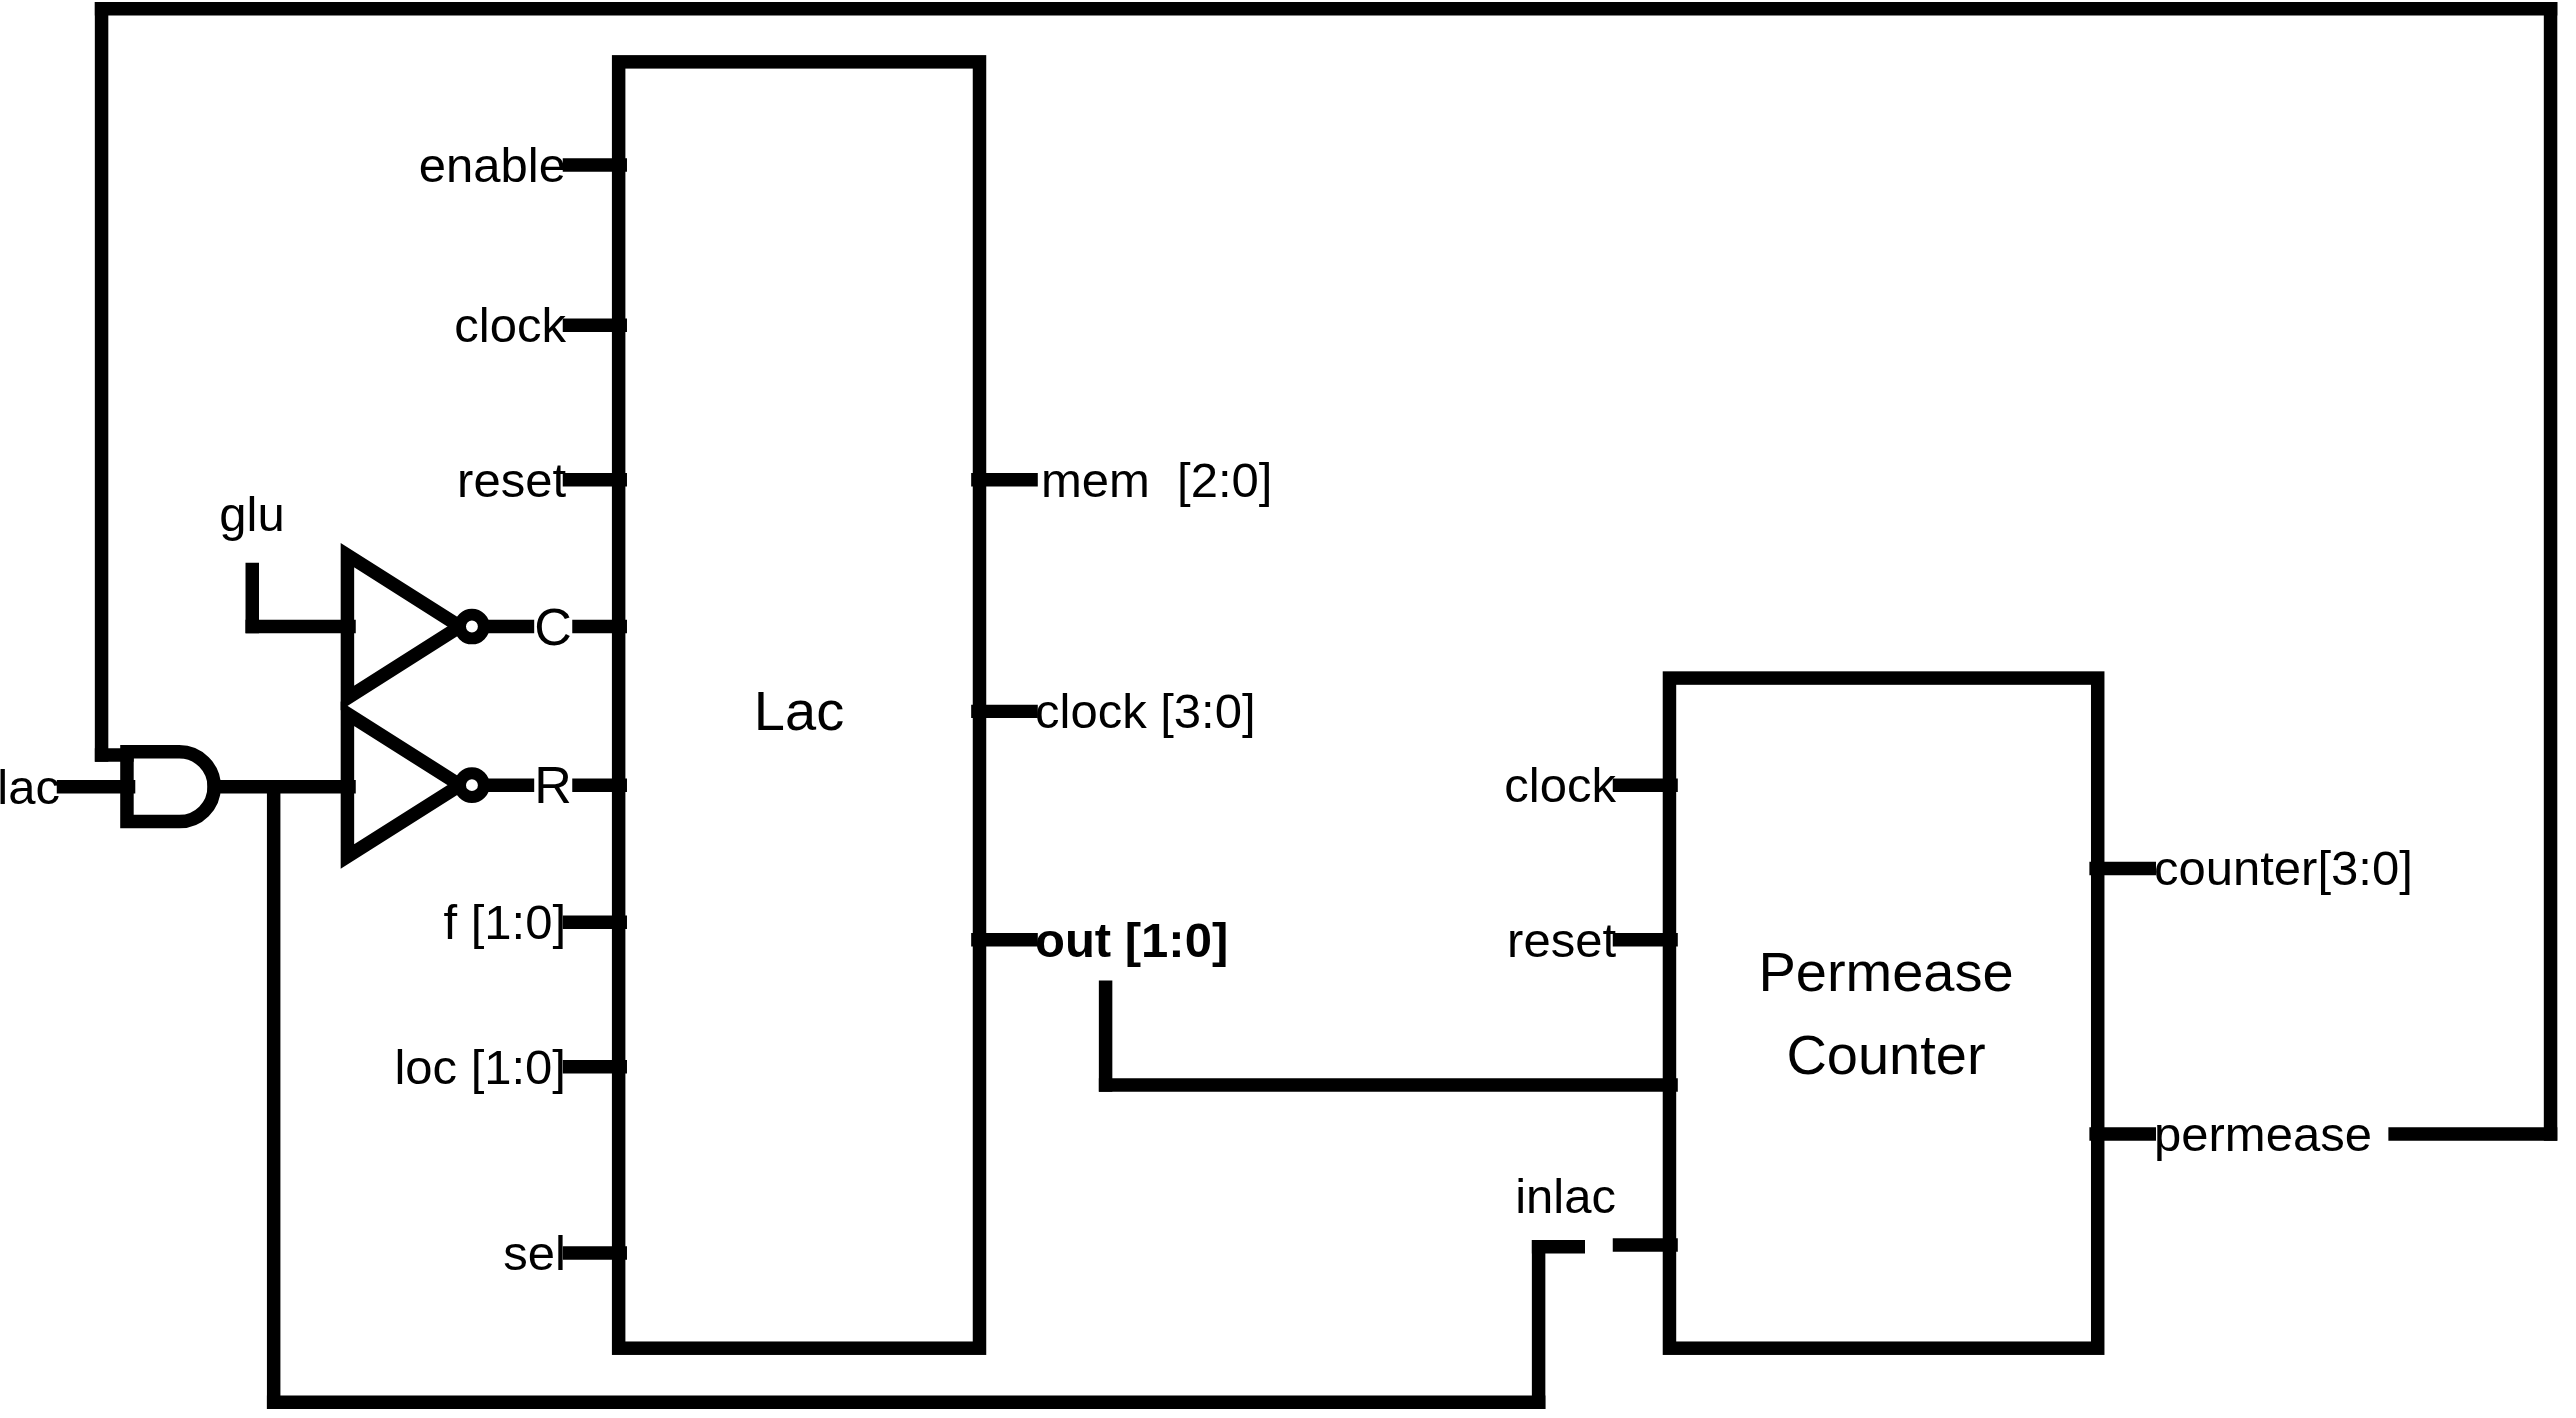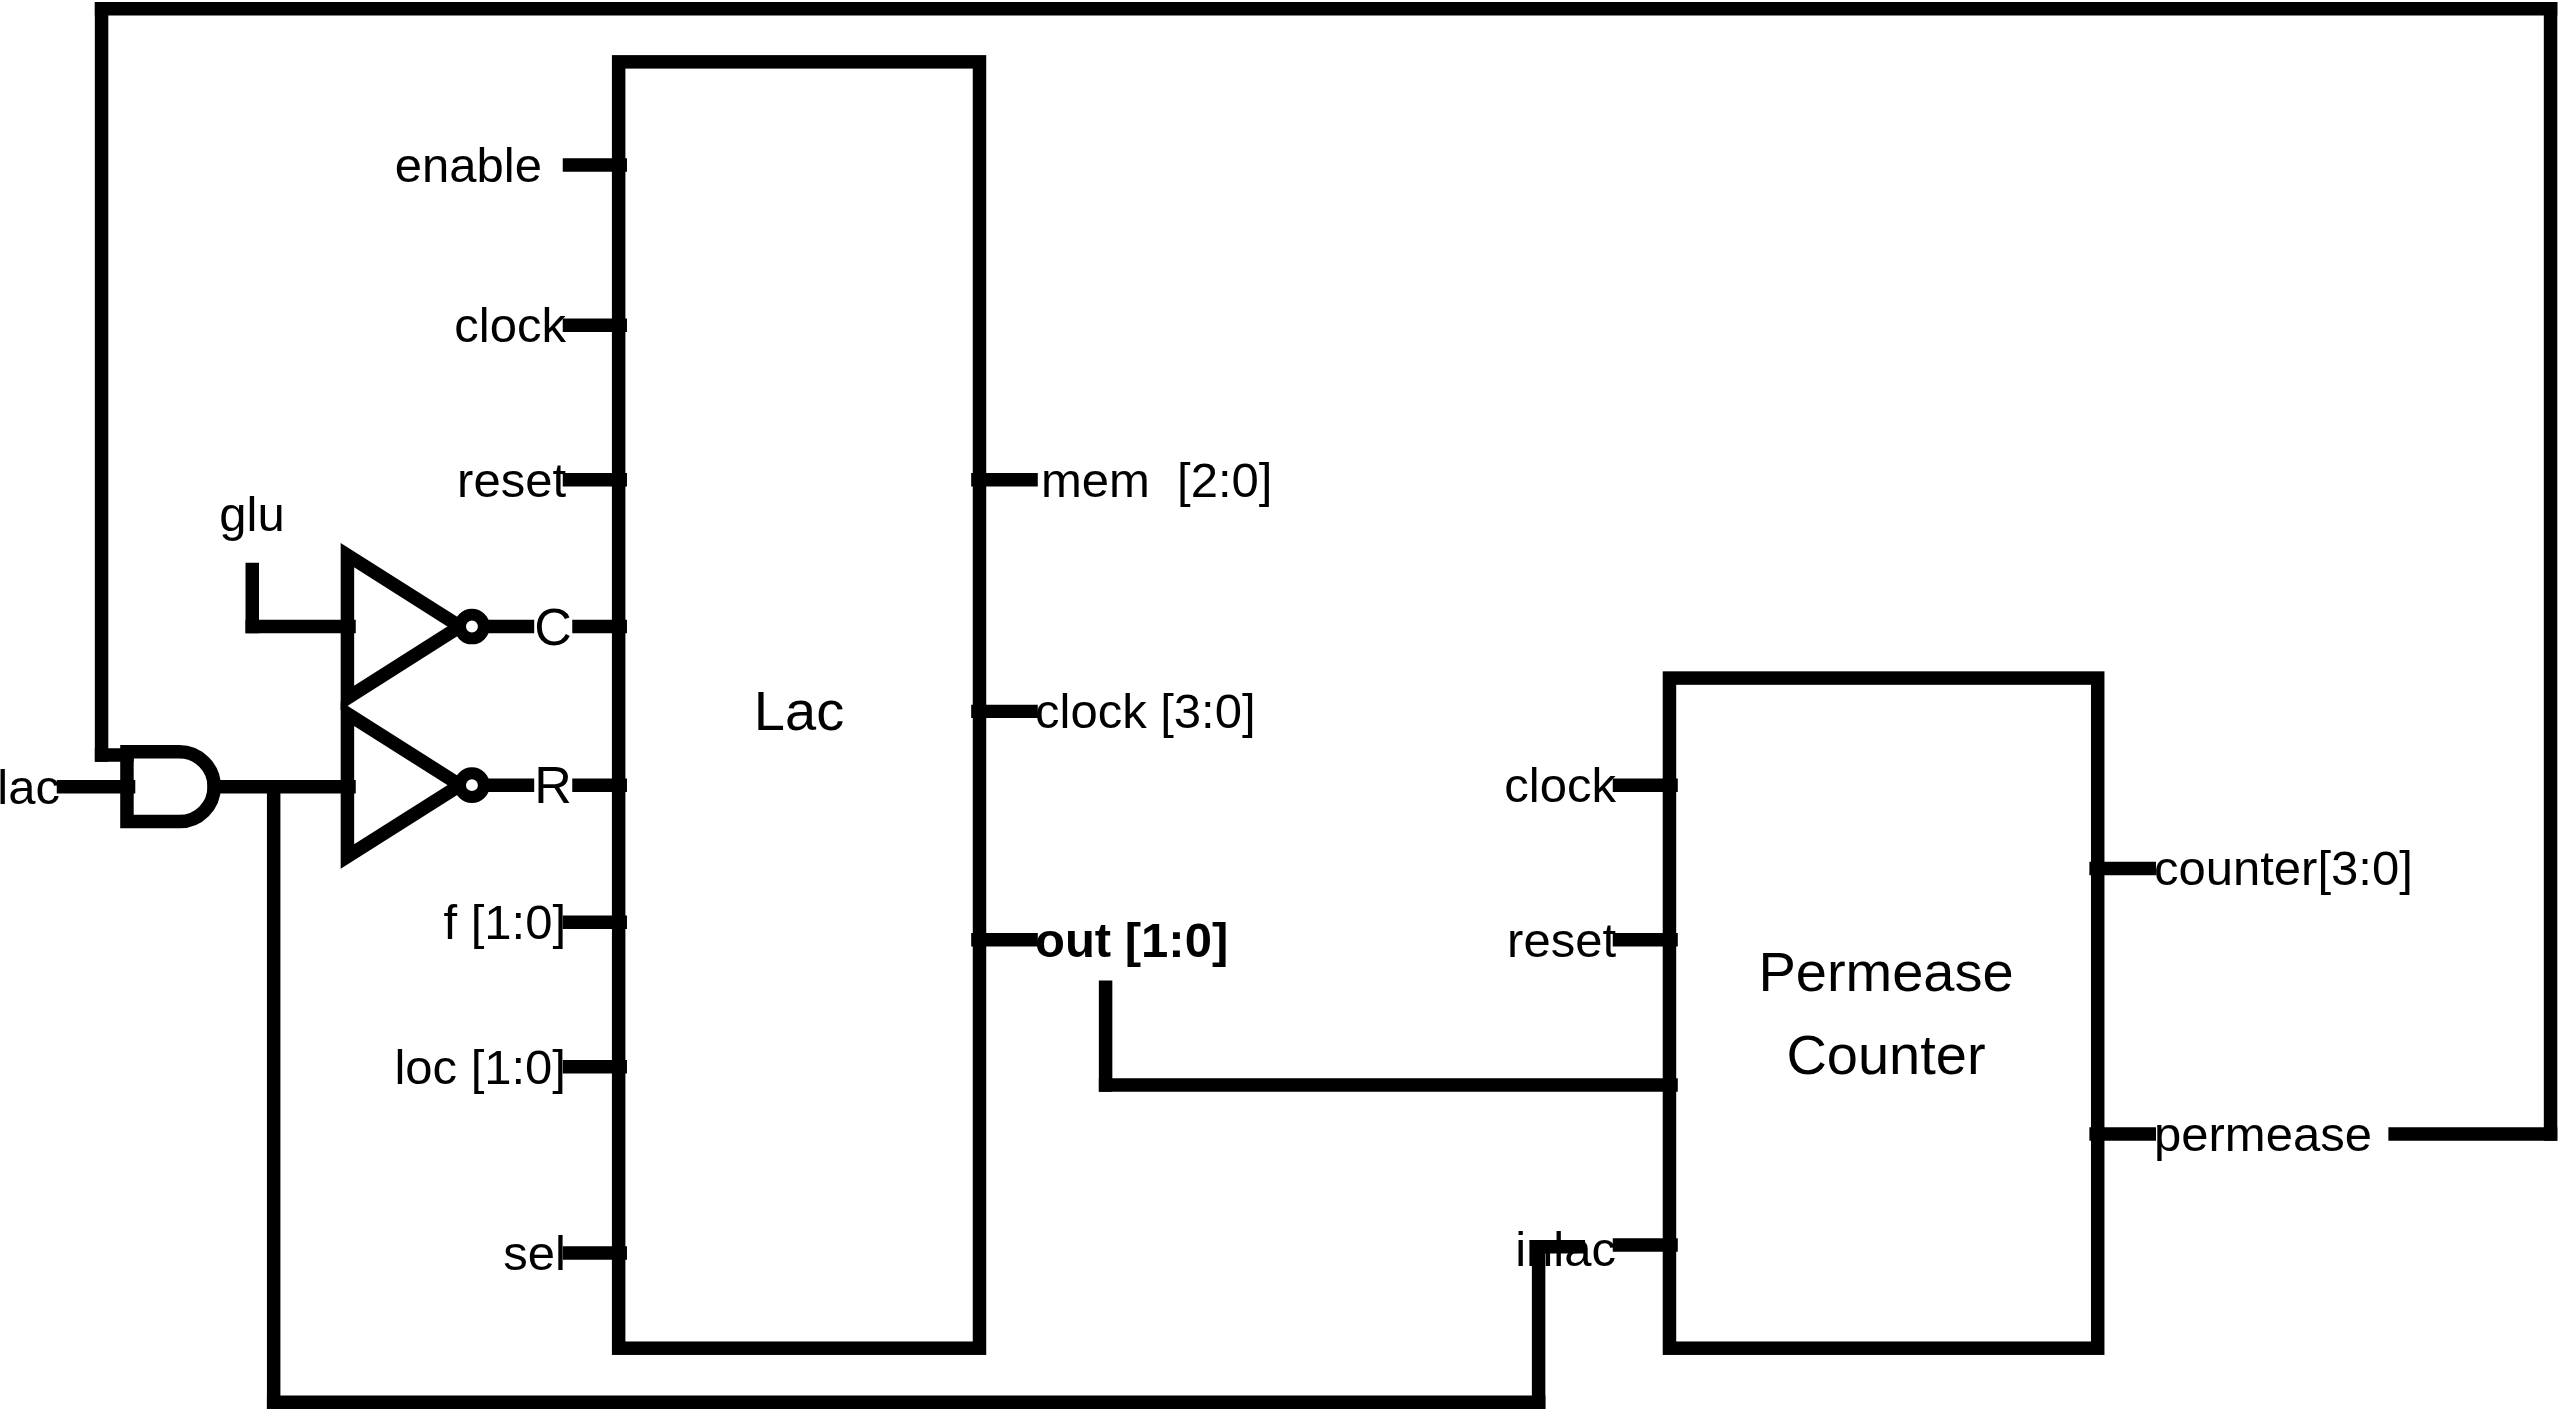--- a/index.html
+++ b/index.html
@@ -111,39 +111,39 @@
 
     <g fill="none" stroke="#000000" stroke-width="17" stroke-linecap="square">
       <path d="M 2643 1095 L 2710 1095"></path>
       <path d="M 2643 1430 L 2710 1430"></path>
     </g>
 
   </svg>
 
   <div class="lbl lbl-c fs-block" style="left:799px;top:711px;">Lac</div>
 
-  <div class="lbl lbl-r fs-port" style="left:542px;top:165px;">enable</div>
+  <div class="lbl lbl-r fs-port" style="left:566px;top:165px;">enable</div>
   <div class="lbl lbl-r fs-port" style="left:566px;top:325px;">clock</div>
   <div class="lbl lbl-r fs-port" style="left:566px;top:480px;">reset</div>
   <div class="lbl lbl-c fs-pin" style="left:553px;top:627px;">C</div>
   <div class="lbl lbl-c fs-pin" style="left:553px;top:785px;">R</div>
   <div class="lbl lbl-r fs-port" style="left:566px;top:922px;text-align:right;">f [1:0]</div>
   <div class="lbl lbl-r fs-port" style="left:566px;top:1067px;">loc [1:0]</div>
   <div class="lbl lbl-r fs-port" style="left:566px;top:1253px;">sel</div>
 
   <div class="lbl lbl-l fs-port" style="left:1041px;top:480px;">mem  [2:0]</div>
   <div class="lbl lbl-l fs-port" style="left:1035px;top:711px;">clock [3:0]</div>
   <div class="lbl lbl-l fs-port" style="left:1035px;top:940px;font-weight:bold;">out [1:0]</div>
 
   <div class="lbl lbl-c fs-block" style="left:1886px;top:972px;">Permease</div>
   <div class="lbl lbl-c fs-block" style="left:1886px;top:1055px;">Counter</div>
 
   <div class="lbl lbl-r fs-port" style="left:1616px;top:785px;">clock</div>
   <div class="lbl lbl-r fs-port" style="left:1616px;top:940px;">reset</div>
-  <div class="lbl lbl-r fs-port" style="left:1616px;top:1249px;">inlac</div>
+  <div class="lbl lbl-r fs-port" style="left:1616px;top:1196px;">inlac</div>
 
   <div class="lbl lbl-l fs-port" style="left:2154px;top:868px;">counter[3:0]</div>
   <div class="lbl lbl-l fs-port" style="left:2154px;top:1134px;">permease</div>
 
   <div class="lbl lbl-c fs-port" style="left:252px;top:514px;">glu</div>
   <div class="lbl lbl-r fs-port" style="left:60px;top:787px;">lac</div>
 
 </div>
 
 

